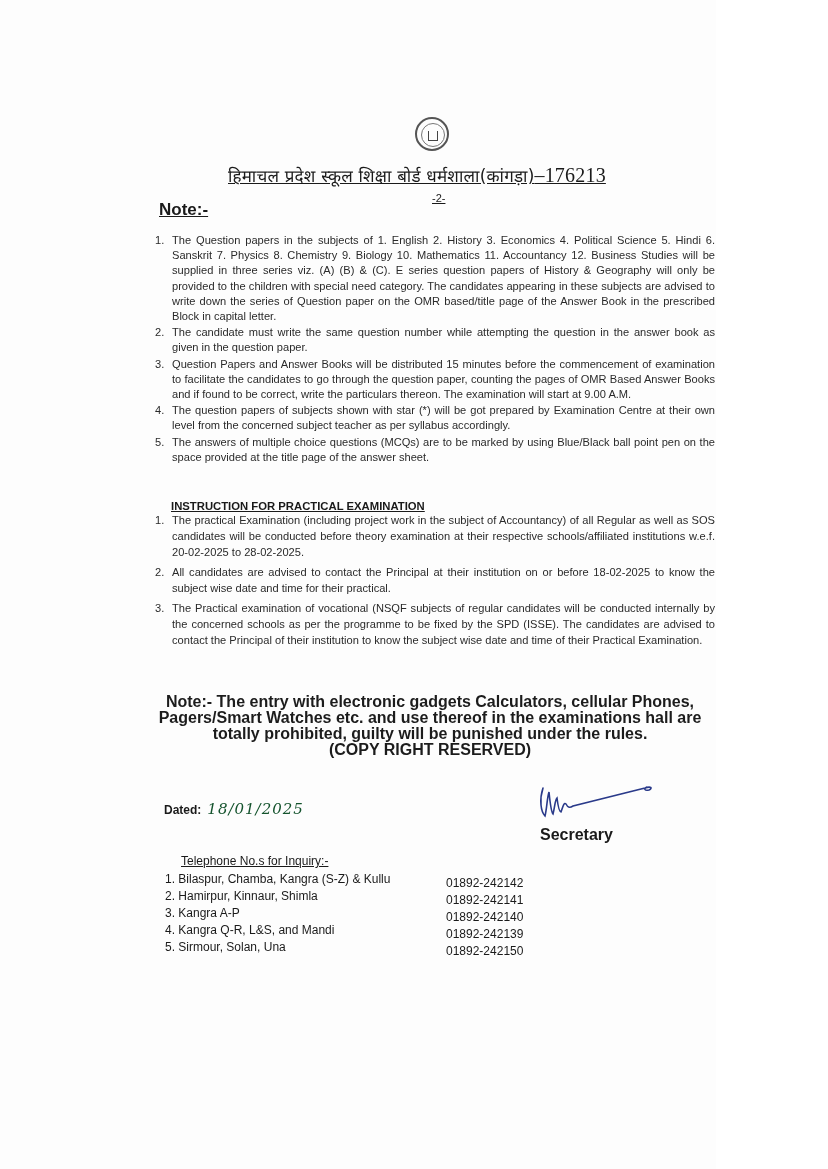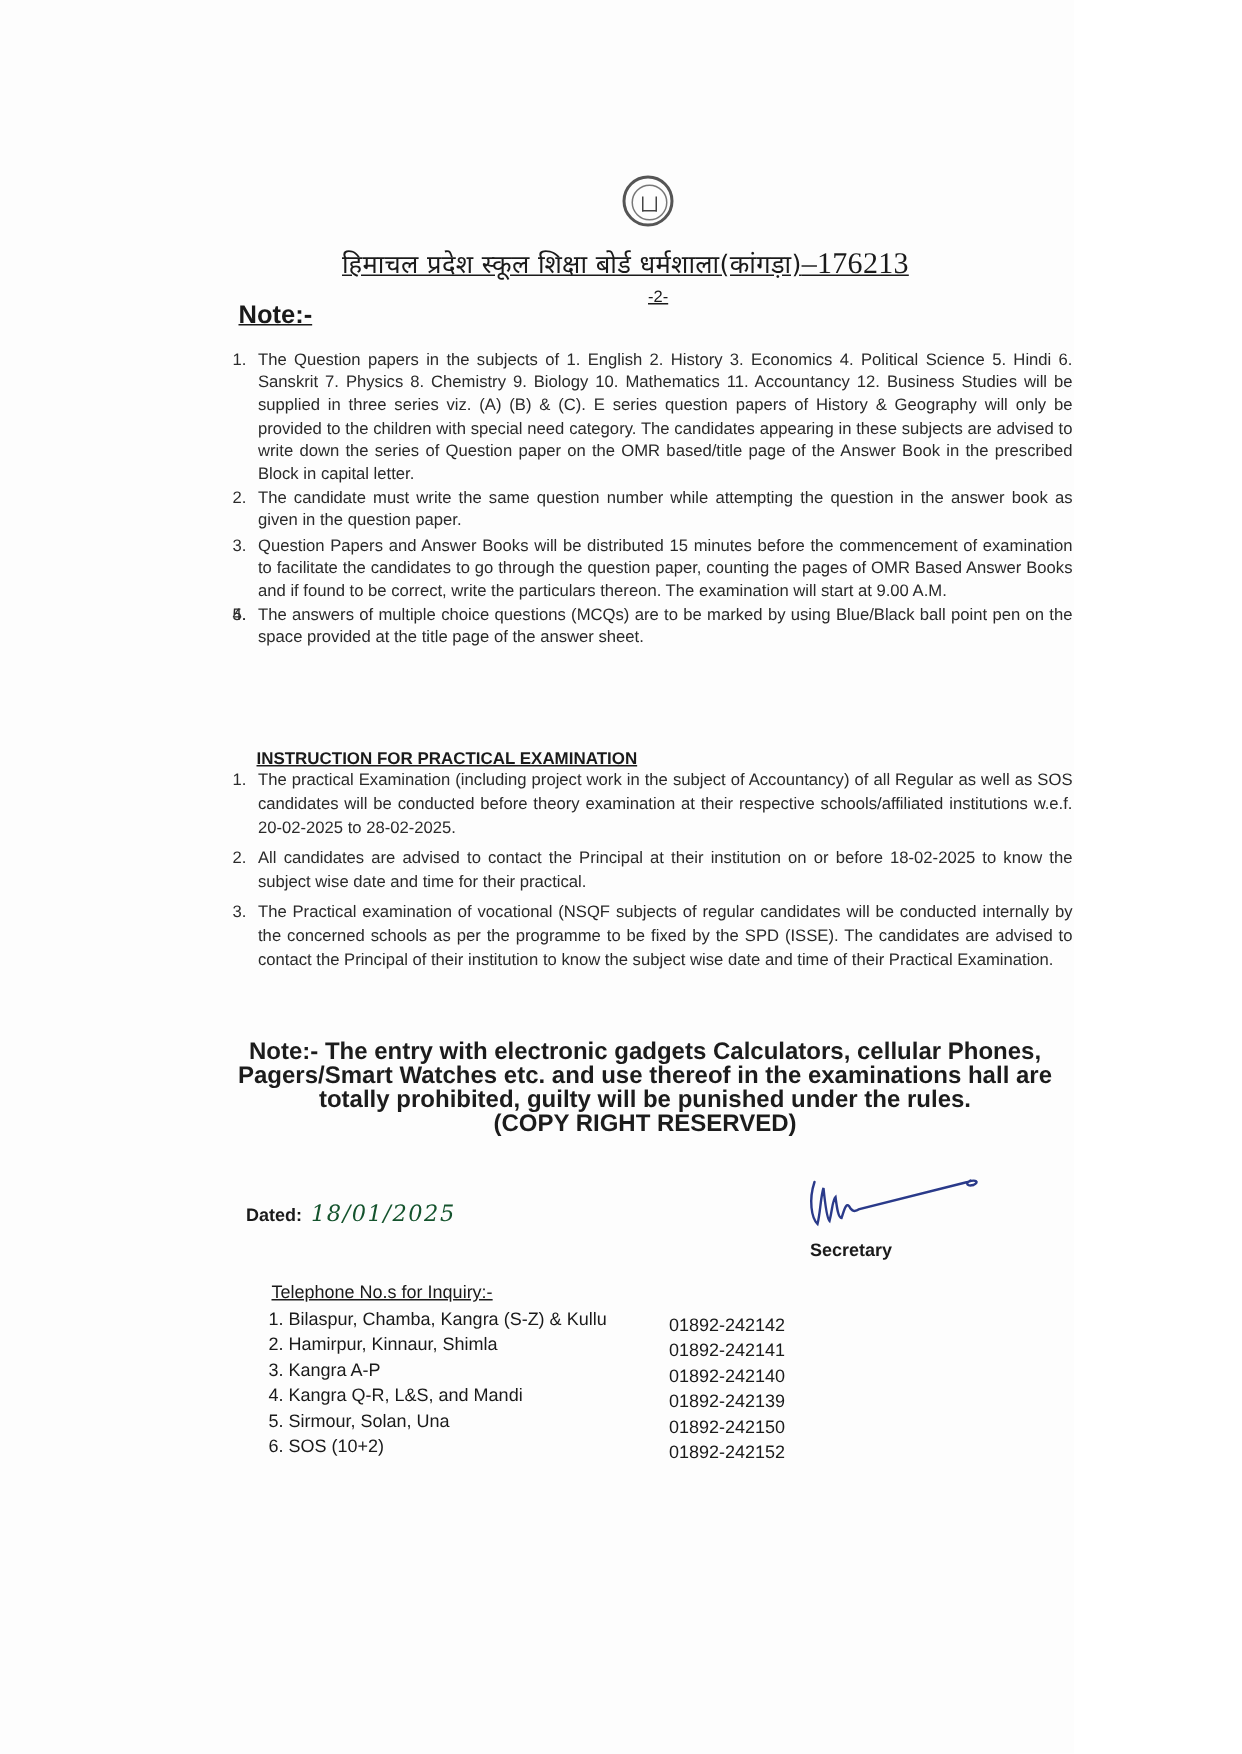--- a/index.html
+++ b/index.html
@@ -17,25 +17,25 @@
   .list li .num { position:absolute; left:0; top:0; }
   .notes { top:233px; }
   .practical { top:512px; }
   .practical li { margin-bottom:4px; line-height:16px; }
   .prac-head { position:absolute; left:171px; top:500px; font-size:11.3px; font-weight:bold; text-decoration:underline; }
   .bottom-note { position:absolute; left:150px; top:694px; width:560px; text-align:center; font-size:16px; font-weight:bold; line-height:16px; color:#1c1c1c; }
   .copyright { display:block; }
   .dated { position:absolute; left:164px; top:800px; font-size:12px; font-weight:bold; }
   .dated .hand { font-family:"DejaVu Serif", serif; font-style:italic; font-weight:normal; font-size:15px; margin-left:6px; letter-spacing:1px; color:#14532d; }
   .signature { position:absolute; left:535px; top:778px; width:120px; height:45px; }
-  .secretary { position:absolute; left:540px; top:826px; font-size:12px; font-weight:bold; }
+  .secretary { position:absolute; left:540px; top:826px; font-size:16px; font-weight:bold; }
   .tel-head { position:absolute; left:181px; top:854px; font-size:12px; text-decoration:underline; }
   .tel-list { position:absolute; left:163px; top:871px; font-size:12px; line-height:17px; }
   .tel-row { position:relative; height:17px; width:370px; }
-  .tel-row .area { position:absolute; left:16px; top:0; white-space:nowrap; }
+  .tel-row .area { position:absolute; left:2px; top:0; white-space:nowrap; }
   .tel-row .phone { position:absolute; left:283px; top:4px; white-space:nowrap; }
 </style>
 </head>
 <body>
 
 <div class="page">
 
   <div class="emblem"></div>
 
   <div class="hindi-title">
@@ -43,21 +43,21 @@
   </div>
 
   <div class="page-no">-2-</div>
 
   <div class="note-head">Note:-</div>
 
   <ol class="list notes">
     <li><span class="num">1.</span><span>The Question papers in the subjects of 1. English 2. History 3. Economics 4. Political Science 5. Hindi 6. Sanskrit 7. Physics 8. Chemistry 9. Biology 10. Mathematics 11. Accountancy 12. Business Studies will be supplied in three series viz. (A) (B) &amp; (C). E series question papers of History &amp; Geography will only be provided to the children with special need category. The candidates appearing in these subjects are advised to write down the series of Question paper on the OMR based/title page of the Answer Book in the prescribed Block in capital letter.</span></li>
     <li><span class="num">2.</span><span>The candidate must write the same question number while attempting the question in the answer book as given in the question paper.</span></li>
     <li><span class="num">3.</span><span>Question Papers and Answer Books will be distributed 15 minutes before the commencement of examination to facilitate the candidates to go through the question paper, counting the pages of OMR Based Answer Books and if found to be correct, write the particulars thereon. The examination will start at 9.00 A.M.</span></li>
-    <li><span class="num">4.</span></li>
+    <li><span class="num">4.</span><span>The question papers of subjects shown with star (*) will be got prepared by Examination Centre at their own level from the concerned subject teacher as per syllabus accordingly.</span></li>
     <li><span class="num">5.</span><span>The answers of multiple choice questions (MCQs) are to be marked by using Blue/Black ball point pen on the space provided at the title page of the answer sheet.</span></li>
   </ol>
 
   <div class="prac-head">INSTRUCTION FOR PRACTICAL EXAMINATION</div>
 
   <ol class="list practical">
     <li><span class="num">1.</span><span>The practical Examination (including project work in the subject of Accountancy) of all Regular as well as SOS candidates will be conducted before theory examination at their respective schools/affiliated institutions w.e.f. 20-02-2025 to 28-02-2025.</span></li>
     <li><span class="num">2.</span><span>All candidates are advised to contact the Principal at their institution on or before 18-02-2025 to know the subject wise date and time for their practical.</span></li>
     <li><span class="num">3.</span><span>The Practical examination of vocational (NSQF subjects of regular candidates will be conducted internally by the concerned schools as per the programme to be fixed by the SPD (ISSE). The candidates are advised to contact the Principal of their institution to know the subject wise date and time of their Practical Examination.</span></li>
   </ol>
@@ -93,19 +93,15 @@
         <span class="phone">01892-242140</span>
       </div>
     <div class="tel-row">
         <span class="area">4. Kangra Q-R, L&amp;S, and Mandi</span>
         <span class="phone">01892-242139</span>
       </div>
     <div class="tel-row">
         <span class="area">5. Sirmour, Solan, Una</span>
         <span class="phone">01892-242150</span>
       </div>
-    <div class="tel-row">
-        <span class="area">6. SOS (10+2)</span>
-        <span class="phone">01892-242152</span>
-      </div>
   </div>
 
 </div>
 
 </body></html>

